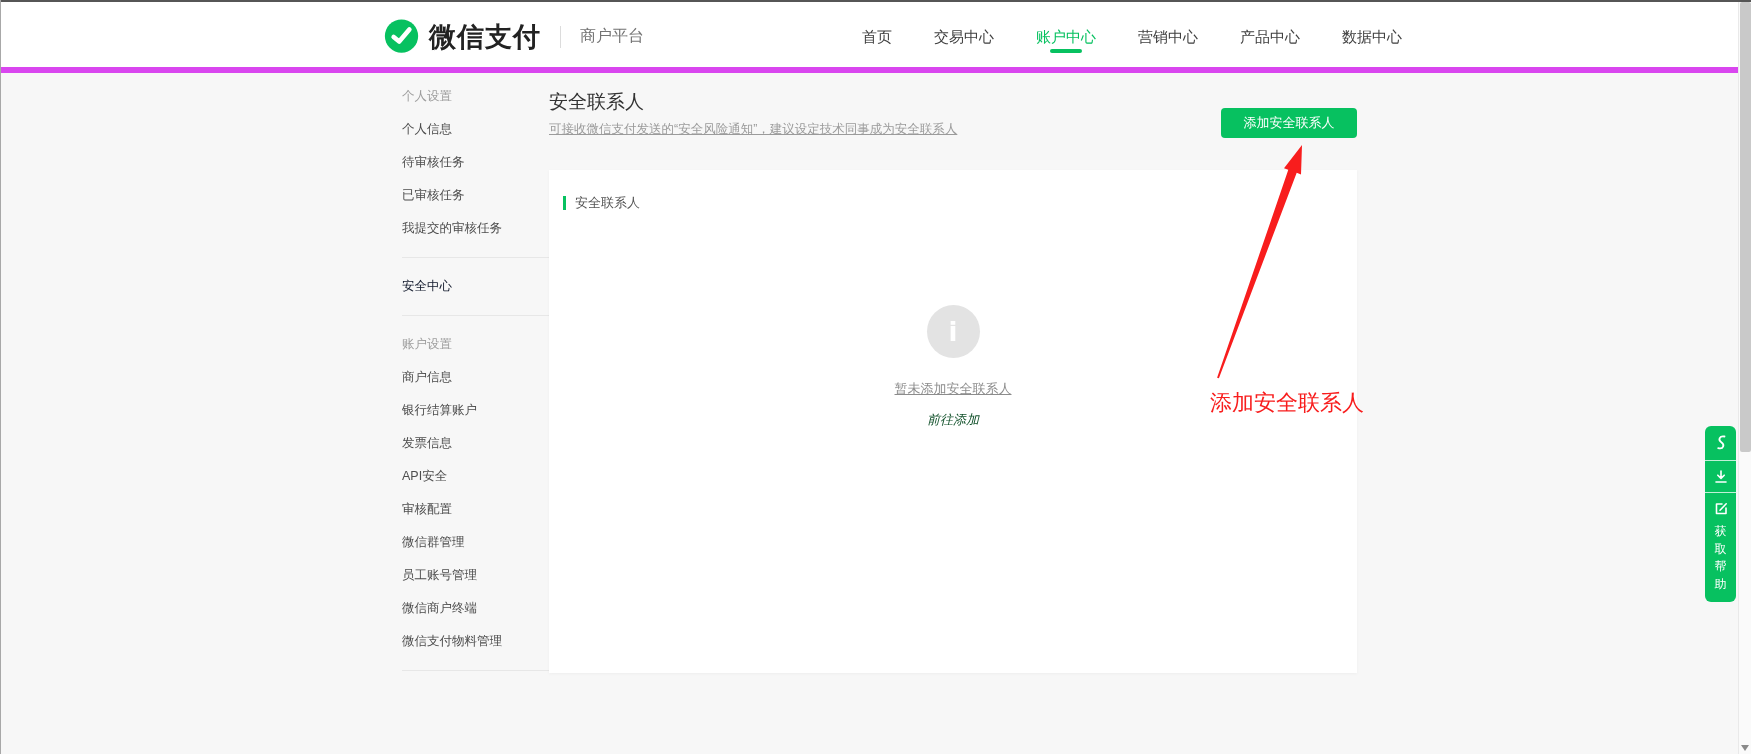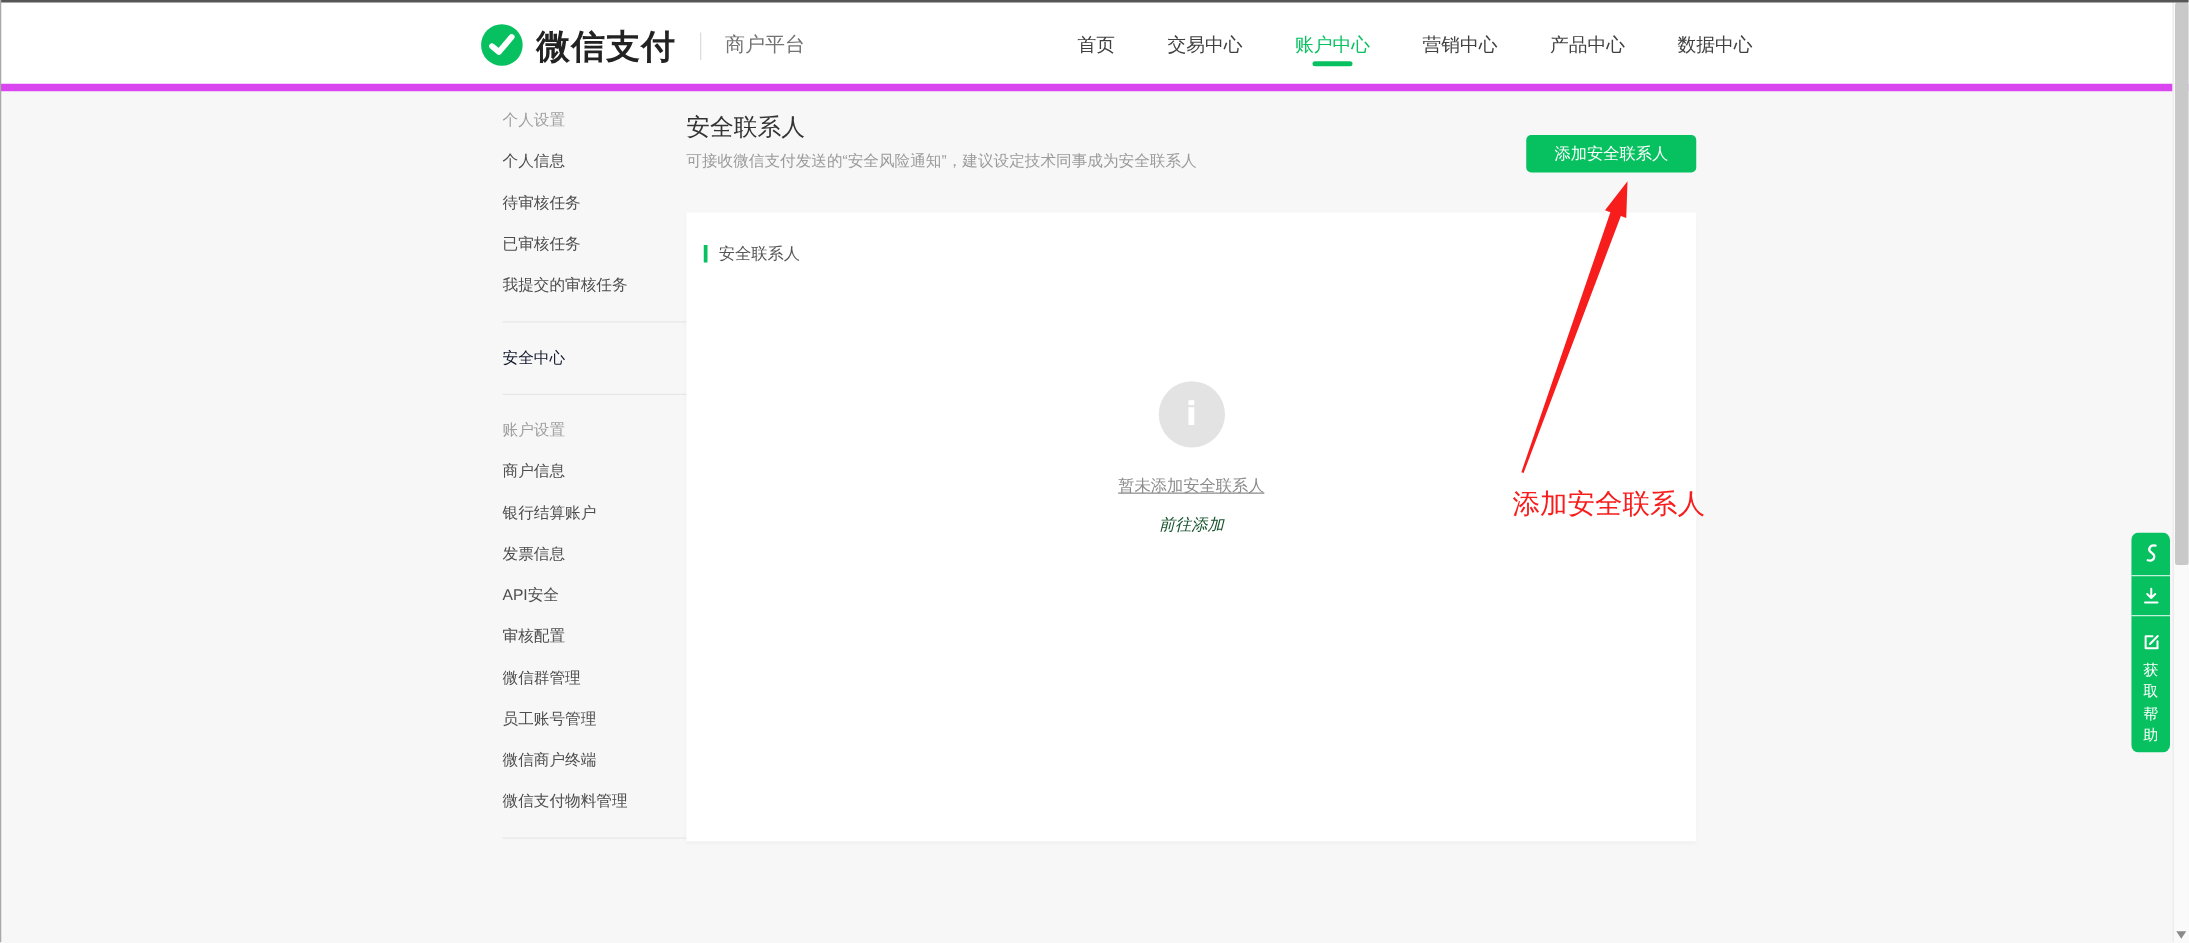--- a/index.html
+++ b/index.html
@@ -35,21 +35,21 @@
   
   .sidebar { position:absolute; left:402px; top:73px; width:150px; padding-top:7px; }
   .side-row { height:33px; line-height:33px; font-size:12.5px; color:#4d4d4d; cursor:pointer; white-space:nowrap; }
   .side-row.section { color:#9e9e9e; cursor:default; }
   .side-row.active { color:#0f172a; }
   .side-hr { border:none; border-top:1px solid #e7e7e7; margin:12px 0; }
 
   
   .main { position:absolute; left:549px; top:73px; width:808px; height:620px; }
   .page-title { position:absolute; left:0; top:16px; font-size:19px; color:#333; font-weight:400; }
-  .page-subtitle { position:absolute; left:0; top:48px; font-size:12.5px; color:#9b9b9b; }
+  .page-subtitle { position:absolute; left:0; top:48px; font-size:12.5px; color:#9b9b9b;text-decoration:underline; }
   .add-btn {
     position:absolute; right:0; top:35px; width:136px; height:30px;
     background:#07C160; border:none; border-radius:4px;
     color:#fff; font-size:13px; cursor:pointer;
     font-family:"Liberation Sans","DejaVu Sans",sans-serif;
   }
   .card {
     position:absolute; left:0; top:97px; width:808px; height:503px;
     background:#ffffff; box-shadow:0 1px 3px rgba(0,0,0,0.04);
   }
@@ -74,21 +74,21 @@
 
   
   .float-widget {
     position:absolute; left:1705px; top:426px; width:31px;
     border-radius:6px; overflow:hidden; z-index:30;
   }
   .float-btn { width:31px; background:#07C160; display:flex; flex-direction:column; align-items:center; justify-content:center; cursor:pointer; }
   .float-btn + .float-btn { border-top:1px solid rgba(255,255,255,0.75); }
   .float-btn.b1 { height:34px; }
   .float-btn.b2 { height:32px; }
-  .float-btn.b3 { height:110px; justify-content:center; padding-top:8px; }
+  .float-btn.b3 { height:110px; justify-content:flex-start; padding-top:8px; }
   .float-help-text {
     margin-top:6px; width:14px; font-size:12px; line-height:17.5px;
     color:#fff; word-break:break-all; text-align:center;
   }
 
   
   .scrollbar {
     position:absolute; left:1738px; top:0; width:13px; height:754px;
     background:#fafafa; border-left:1px solid #e9e9e9; z-index:50;
   }

